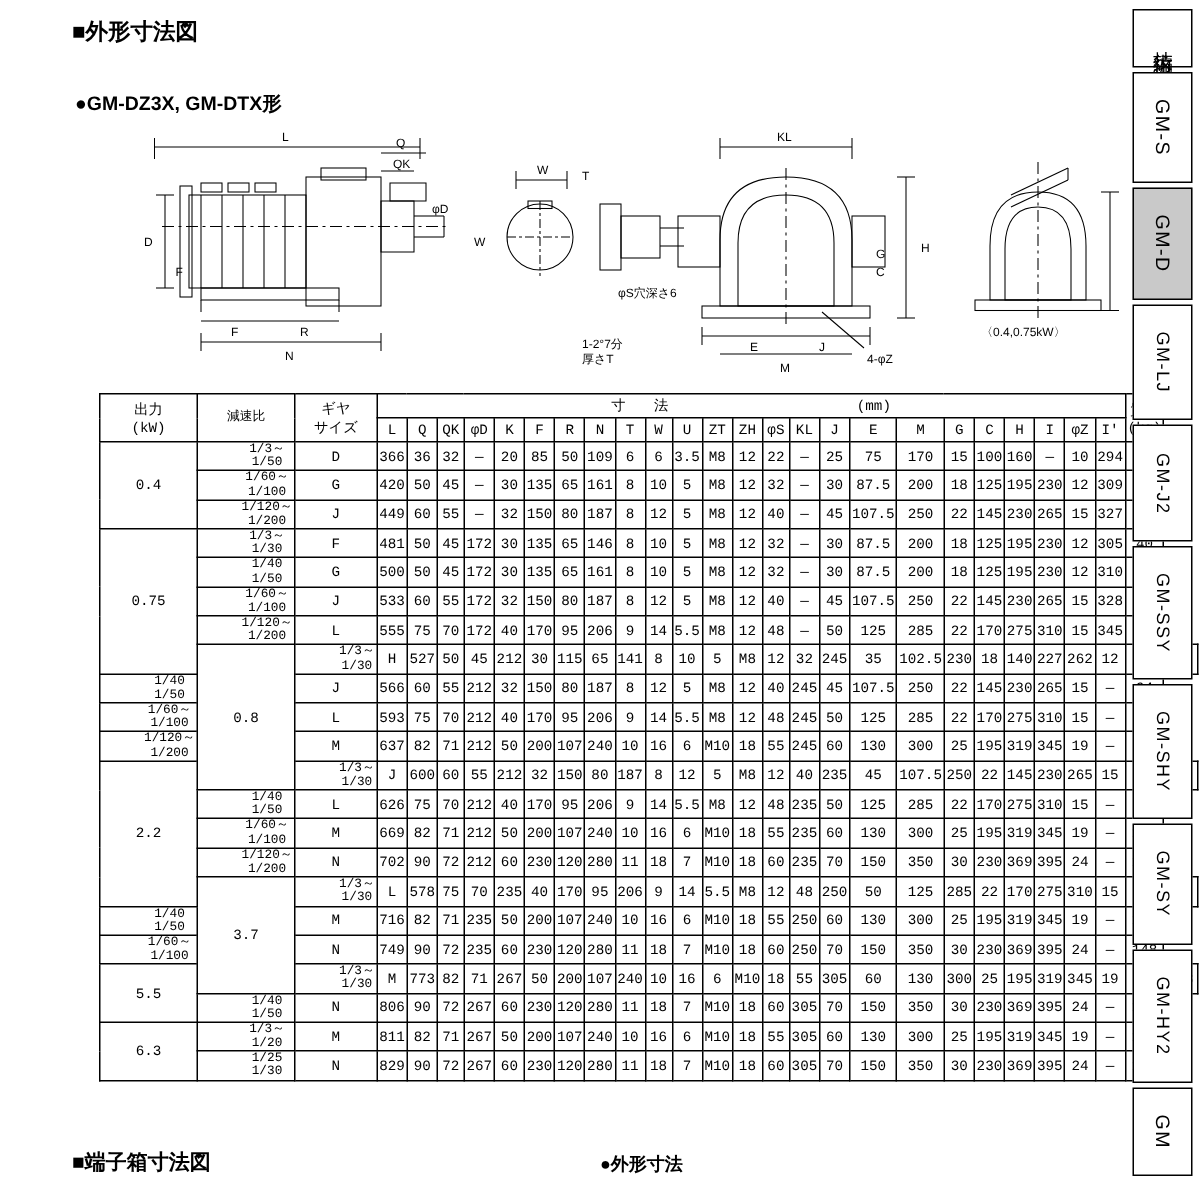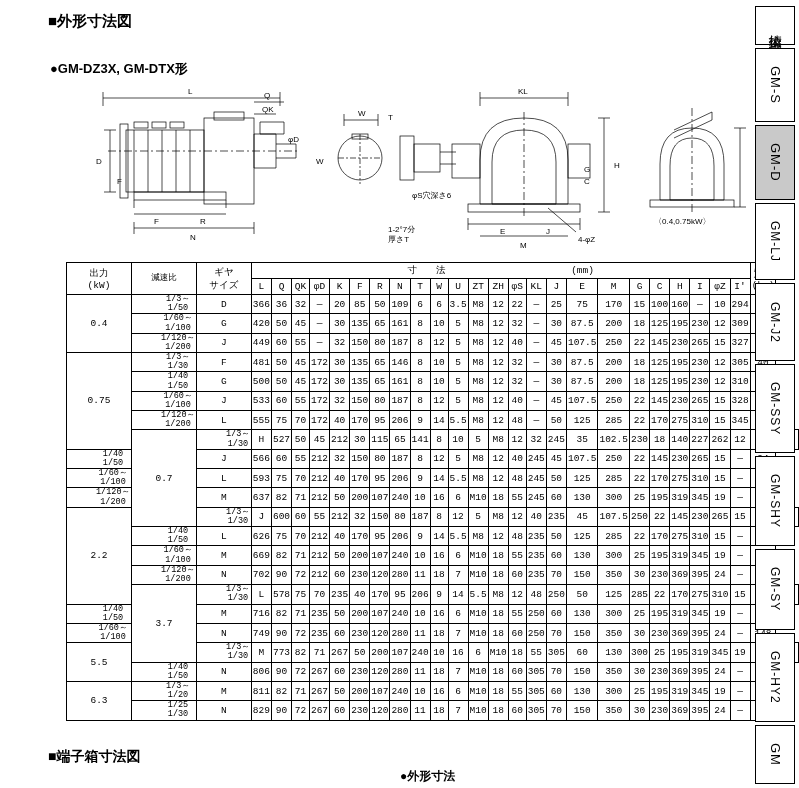--- a/index.html
+++ b/index.html
@@ -31,21 +31,21 @@
   }
   .side-tab.active { background:#c9c9c9; }
   .side-tab.small { font-size:12px; }
 
   
   .sec-title {
     position:absolute; font-size:15px; font-weight:bold;
   }
   #title-main { left:48px; top:12px; }
   #title-sub  { left:50px; top:60px; font-size:13px; font-weight:bold; }
-  #title-bottom { left:48px; top:748px; font-size:14px; font-weight:bold; }
+  #title-bottom { left:48px; top:766px; font-size:14px; font-weight:bold; }
   #note-right { left:400px; top:768px; font-size:12px; font-weight:bold; }
 
   
   #drawing {
     position:absolute; left:48px; top:72px; width:700px; height:180px;
   }
 
   
   #spec-table {
     position:absolute; left:46px; top:262px;
@@ -473,21 +473,21 @@
           <td class="dim">285</td>
           <td class="dim">22</td>
           <td class="dim">170</td>
           <td class="dim">275</td>
           <td class="dim">310</td>
           <td class="dim">15</td>
           <td class="dim">345</td>
           <td class="wt-cell">70</td>
         </tr>
         <tr>
-          <td class="kw-cell" rowspan="5">0.7</td>
+          <td class="kw-cell" rowspan="5">0.8</td>
           <td class="ratio-cell">
             <span class="ratio-two">1/3～</span>
             <span class="ratio-two">1/30</span>
           </td>
           <td class="size-cell">H</td>
           <td class="dim">527</td>
           <td class="dim">50</td>
           <td class="dim">45</td>
           <td class="dim">212</td>
           <td class="dim">30</td>

